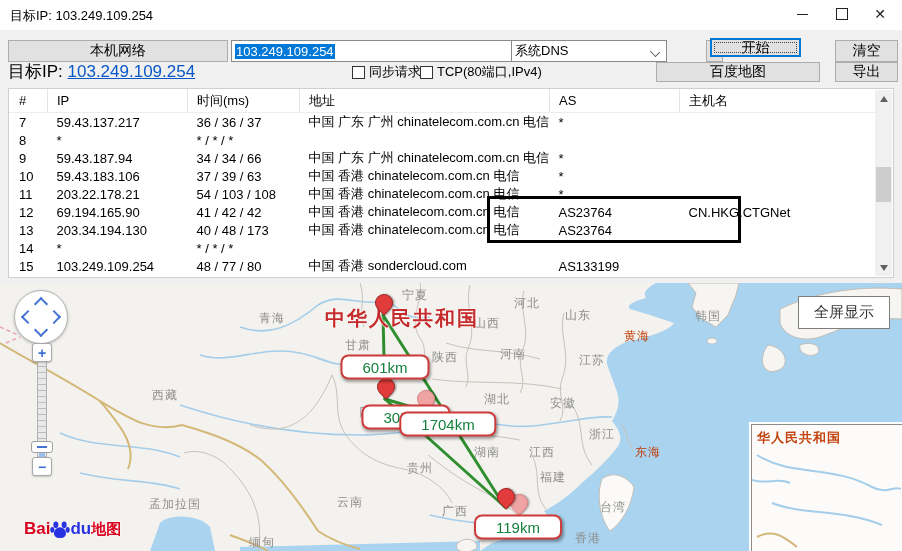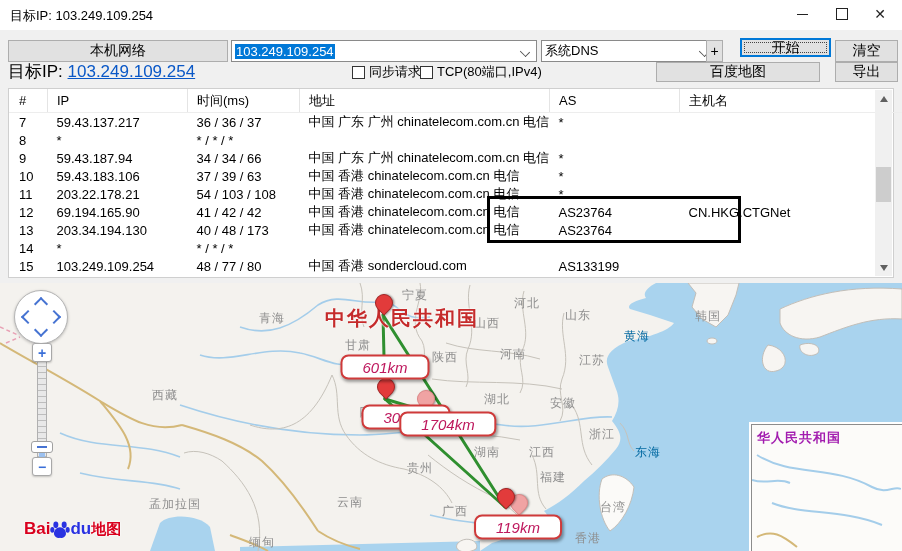--- a/index.html
+++ b/index.html
@@ -11,29 +11,29 @@
   .title-text{position:absolute;left:10px;top:7px;font-size:13px;color:#000;}
   .winbtn{position:absolute;top:0;width:40px;height:28px;display:flex;align-items:center;justify-content:center;}
   .wb-min{right:80px;} .wb-max{right:40px;} .wb-close{right:2px;}
   .glyph-min{width:11px;height:0;border-top:1px solid #222;}
   .glyph-max{width:10px;height:10px;border:1px solid #222;}
   .glyph-close{font-size:14px;color:#222;line-height:1;}
   
   .btn{position:absolute;background:#e1e1e1;border:1px solid #adadad;font-size:14px;
        display:flex;align-items:center;justify-content:center;color:#000;box-sizing:border-box;}
   .btn-local{left:8px;top:40px;width:220px;height:22px;}
-  .btn-start{left:740px;top:38px;width:91px;height:19px;border:2px solid #0078d7;outline:1px dotted #444;outline-offset:-5px;}
+  .btn-start{left:710px;top:38px;width:91px;height:19px;border:2px solid #0078d7;outline:1px dotted #444;outline-offset:-5px;}
   .btn-clear{left:835px;top:40px;width:63px;height:22px;}
   .btn-plus{left:706px;top:40px;width:17px;height:22px;}
   .btn-map{left:656px;top:62px;width:164px;height:20px;}
   .btn-export{left:835px;top:62px;width:63px;height:20px;}
   .combo{position:absolute;background:#fff;border:1px solid #8a8a8a;height:22px;box-sizing:border-box;
          font-size:13px;display:flex;align-items:center;padding-left:3px;}
   .combo1{left:231px;top:40px;width:306px;}
-  .combo2{left:541px;top:40px;width:175px;}
+  .combo2{left:511px;top:40px;width:156px;}
   .sel-text{background:#0078d7;color:#fff;padding:0 1px;font-size:13px;}
   .chev{position:absolute;right:7px;top:7px;width:7px;height:7px;border-right:1.5px solid #505050;border-bottom:1.5px solid #505050;transform:rotate(45deg) scaleY(.8);}
   .target-row{position:absolute;left:8px;top:60px;font-size:17px;color:#000;}
   .target-link{color:#0a58c7;text-decoration:underline;}
   .checkbox{position:absolute;display:flex;align-items:center;font-size:13px;color:#000;}
   .cb-sync{left:352px;top:63px;} .cb-tcp{left:420px;top:63px;}
   .cb-box{width:13px;height:13px;background:#fff;border:1px solid #333;margin-right:4px;box-sizing:border-box;}
   
   .grid{position:absolute;left:8px;top:88px;width:886px;height:190px;background:#fff;border:1px solid #cfcfcf;box-sizing:border-box;}
   table.tr-table{border-collapse:collapse;table-layout:fixed;width:866px;font-size:13px;color:#000;}
@@ -46,42 +46,42 @@
   .sb-arrow{position:absolute;left:0;width:17px;height:17px;display:flex;align-items:center;justify-content:center;}
   .sb-up{top:0;} .sb-down{bottom:0;}
   .tri-up{width:0;height:0;border-left:4px solid transparent;border-right:4px solid transparent;border-bottom:6px solid #606060;}
   .tri-down{width:0;height:0;border-left:4px solid transparent;border-right:4px solid transparent;border-top:6px solid #606060;}
   .sb-thumb{position:absolute;left:1px;top:77px;width:15px;height:35px;background:#cdcdcd;}
   .highlight-box{position:absolute;left:487px;top:196px;width:248px;height:41px;border:3px solid #000;z-index:30;}
   
   .map{position:absolute;left:0;top:283px;width:902px;height:268px;background:#f4f2ee;overflow:hidden;}
   .map svg.geo{position:absolute;left:0;top:0;}
   .map-label{position:absolute;transform:translate(-50%,-50%);font-size:12px;color:#8e8e8e;letter-spacing:1px;white-space:nowrap;z-index:5;}
-  .map-label.sea{color:#0369a1;}
+  .map-label.sea{color:#c2410c;}
   .country-label{position:absolute;left:325px;top:22px;font-size:20px;font-weight:bold;color:#c52b2b;letter-spacing:2px;white-space:nowrap;z-index:8;text-shadow:0 0 2px #fff,0 0 2px #fff;}
   .pin{position:absolute;z-index:10;}
   .pin .pin-body{position:absolute;left:-8px;top:-21px;width:16px;height:16px;background:#e23b3b;border:1px solid #a02626;border-radius:50% 50% 50% 0;transform:rotate(-45deg);box-shadow:1px 1px 2px rgba(0,0,0,.35);}
   .pin.faded .pin-body{background:#f0a3a3;border-color:#d88;}
-  .dist-label{position:absolute;transform:translate(-50%,-50%);background:#fff;border:2px solid #cf3a3a;border-radius:8px;padding:2px 20px;font-size:15px;color:#be185d;z-index:20;white-space:nowrap;box-shadow:1px 2px 3px rgba(0,0,0,.35);font-style:italic;}
+  .dist-label{position:absolute;transform:translate(-50%,-50%);background:#fff;border:2px solid #cf3a3a;border-radius:8px;padding:2px 20px;font-size:15px;color:#15803d;z-index:20;white-space:nowrap;box-shadow:1px 2px 3px rgba(0,0,0,.35);}
   .fullscreen-btn{position:absolute;left:798px;top:13px;width:90px;height:31px;background:#fff;border:1px solid #7e7e7e;display:flex;align-items:center;justify-content:center;font-size:15px;color:#333;z-index:25;}
   .scale{position:absolute;left:88px;top:12px;z-index:6;}
   .scale-text{font-size:13px;font-weight:bold;color:#111;text-shadow:0 0 2px #fff;margin-left:14px;}
   .scale-bar{width:72px;height:7px;border-bottom:4px solid #111;border-left:2px solid #111;border-right:2px solid #111;}
   .pan-ctl{position:absolute;left:14px;top:7px;width:52px;height:52px;background:#fff;border:1px solid #b5b5b5;border-radius:50%;box-shadow:0 1px 3px rgba(0,0,0,.25);z-index:25;}
   .pan-chev{position:absolute;width:8px;height:8px;border-top:2px solid #4673d2;border-left:2px solid #4673d2;}
   .pc-up{left:21px;top:8px;transform:rotate(45deg);} .pc-down{left:21px;bottom:8px;transform:rotate(225deg);}
   .pc-left{left:8px;top:21px;transform:rotate(-45deg);} .pc-right{right:8px;top:21px;transform:rotate(135deg);}
   .zoom-btn{position:absolute;left:32px;width:18px;height:17px;background:#fff;border:1px solid #a8a8a8;border-radius:3px;color:#3a6fd8;font-weight:bold;font-size:14px;display:flex;align-items:center;justify-content:center;z-index:25;box-shadow:0 1px 2px rgba(0,0,0,.2);}
   .zb-in{top:60px;} .zb-out{top:174px;}
   .zoom-track{position:absolute;left:37px;top:77px;width:8px;height:97px;background:repeating-linear-gradient(#e8e8e8 0 5px,#bdbdbd 5px 6px);border:1px solid #b0b0b0;z-index:24;}
   .zoom-fill{position:absolute;left:39px;top:166px;width:6px;height:10px;background:#9cc1f0;z-index:24;}
   .zoom-thumb{position:absolute;left:31px;top:158px;width:20px;height:10px;background:#fff;border:1px solid #a0a0a0;border-radius:3px;z-index:26;display:flex;align-items:center;justify-content:center;}
   .zoom-thumb::after{content:"";width:10px;height:0;border-top:2px solid #4673d2;}
   .inset{position:absolute;left:751px;top:141px;width:151px;height:127px;background:#fcfbf9;border:1px solid #8c8c8c;outline:2px solid #fff;z-index:22;}
-  .inset-label{position:absolute;left:5px;top:4px;font-size:13px;font-weight:bold;color:#a21caf;letter-spacing:1px;}
+  .inset-label{position:absolute;left:5px;top:4px;font-size:13px;font-weight:bold;color:#c2410c;letter-spacing:1px;}
   .logo{position:absolute;left:24px;top:236px;display:flex;align-items:center;z-index:25;}
   .logo .bai{font-size:17px;font-weight:bold;color:#d9001d;text-shadow:0 0 2px #fff;}
   .logo .du{font-size:17px;font-weight:bold;color:#2932e1;text-shadow:0 0 2px #fff;}
   .logo .mapword{font-size:15px;font-weight:bold;color:#d9001d;text-shadow:0 0 2px #fff,0 0 2px #fff;}
 </style>
 </head>
 <body>
 
 <div class="titlebar">
   <span class="title-text">目标IP: 103.249.109.254</span>
@@ -363,20 +363,21 @@
     <span class="pan-chev pc-left"></span>
     <span class="pan-chev pc-right"></span>
   </div>
   <div class="zoom-btn zb-in">+</div>
   <div class="zoom-track"></div>
   <div class="zoom-fill"></div>
   <div class="zoom-thumb"></div>
   <div class="zoom-btn zb-out">−</div>
 
 
+  <div class="fullscreen-btn">全屏显示</div>
 
   <div class="inset">
     <svg width="149" height="125" viewBox="0 0 149 125">
       <g fill="none" stroke="#a4cdea" stroke-width="2">
         <path d="M5 30 C40 52 80 40 120 62 C135 70 142 60 149 64"></path>
         <path d="M20 78 C50 90 90 84 130 100"></path>
         <path d="M0 55 C15 60 25 52 38 58"></path>
       </g>
       <path d="M5 112 C20 104 30 110 45 122" fill="none" stroke="#d4b878" stroke-width="2"></path>
     </svg>

